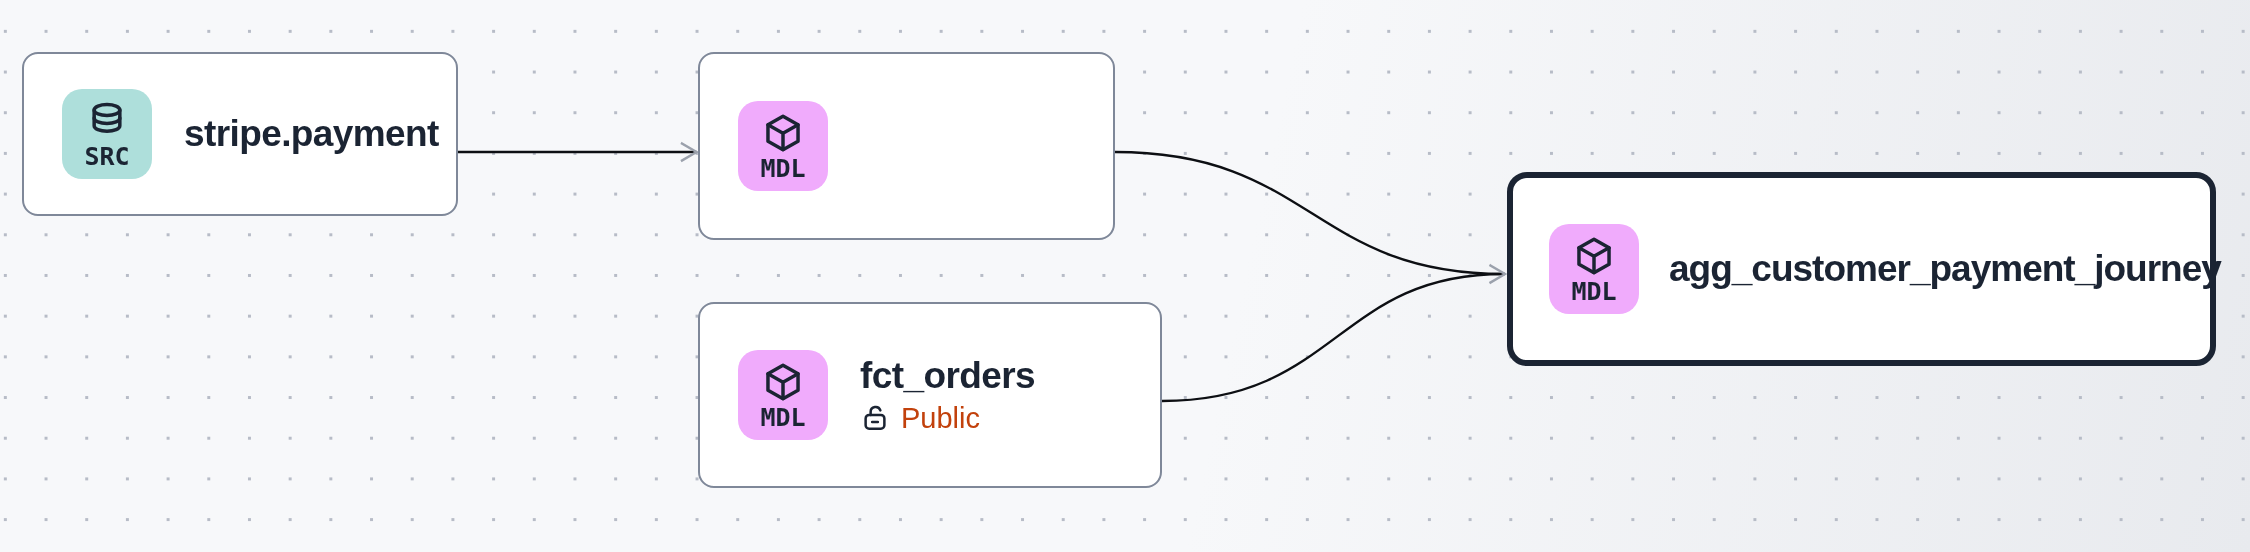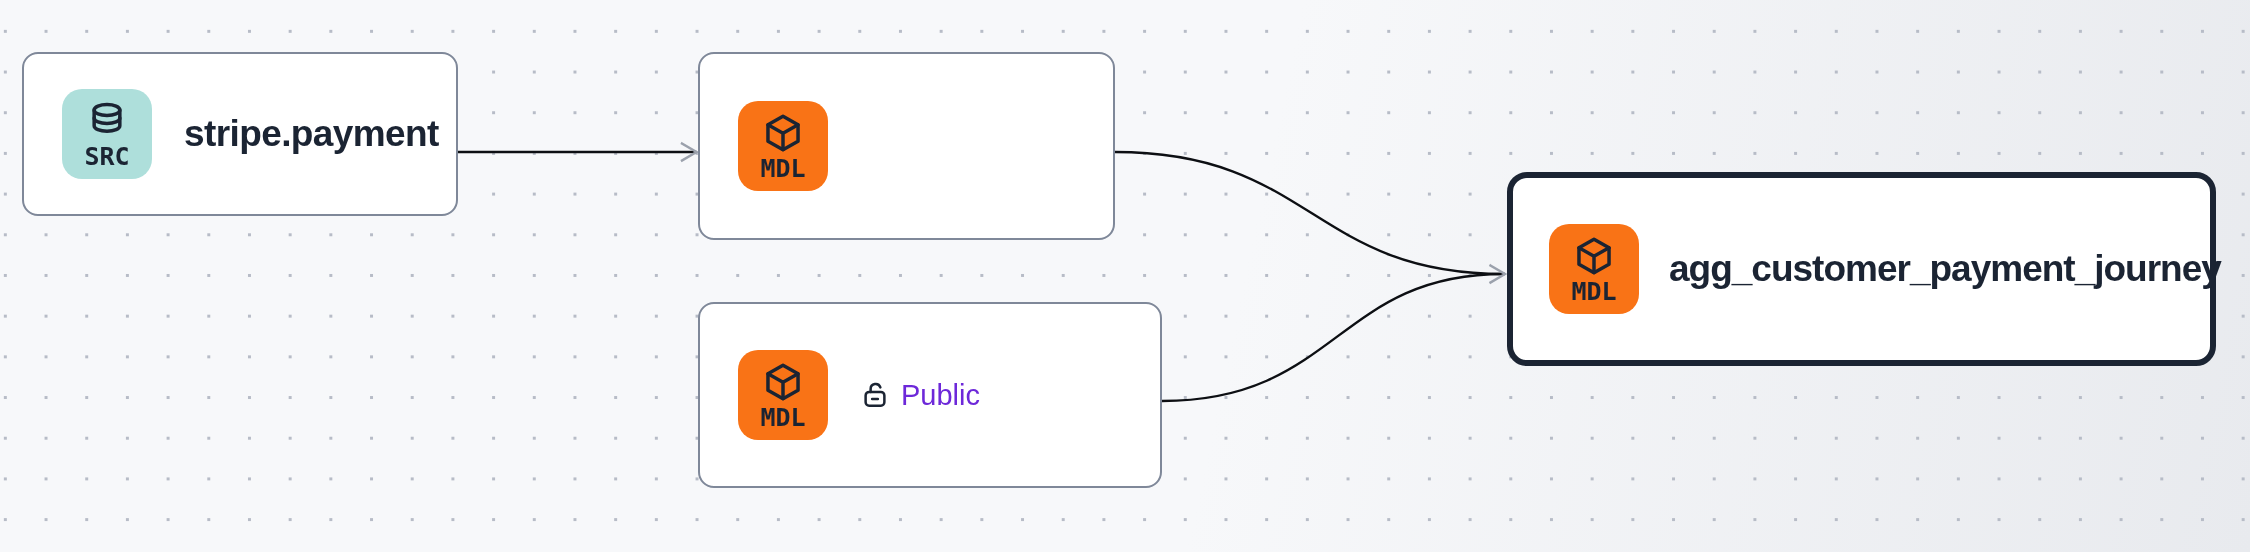--- a/index.html
+++ b/index.html
@@ -67,21 +67,21 @@
     flex: none;
     width: 90px; height: 90px;
     border-radius: 20px;
     display: flex;
     flex-direction: column;
     align-items: center;
     justify-content: center;
     gap: 1px;
   }
   .badge.src { background: #aedfdb; }
-  .badge.mdl { background: #f97316; }
+  .badge.mdl { background: #f0abfc; }
   .badge svg { display: block; }
   .badge-label {
     font-family: "DejaVu Sans Mono", monospace;
     font-weight: 700;
     font-size: 25px;
     line-height: 1;
     color: #1b2433;
     letter-spacing: 0;
   }
 
@@ -105,21 +105,21 @@
   .visibility-row {
     display: flex;
     align-items: center;
     gap: 11px;
   }
   .visibility-row svg { display: block; flex: none; }
   .visibility-label {
     font-weight: 400;
     font-size: 29px;
     line-height: 1;
-    color: #6d28d9;
+    color: #c2410c;
     white-space: nowrap;
   }
 </style>
 </head>
 <body>
 
 <div class="canvas">
 
   <svg class="edges-layer" viewBox="0 0 2250 552" aria-hidden="true">
     <path class="edge" d="M458 152 L 696 152"></path>
@@ -155,20 +155,21 @@
 
   <div class="node node-fct-orders">
     <div class="badge mdl">
       <svg width="44" height="44" viewBox="0 0 24 24" fill="none" stroke="#1b2433" stroke-width="1.9" stroke-linecap="round" stroke-linejoin="round">
         <path d="M12 2.9l8.2 4.6v9l-8.2 4.6-8.2-4.6v-9z"></path>
         <path d="M12 12.1l8.2-4.6M12 12.1L3.8 7.5M12 12.1V21"></path>
       </svg>
       <span class="badge-label">MDL</span>
     </div>
     <div class="node-text">
+      <span class="node-title">fct_orders</span>
       <span class="visibility-row">
         <svg width="30" height="30" viewBox="0 0 24 24" fill="none" stroke="#1b2433" stroke-width="2" stroke-linecap="round" stroke-linejoin="round">
           <rect x="4.5" y="9.5" width="15" height="11" rx="2.8"></rect>
           <path d="M8.5 9.5V7.2a4 4 0 0 1 7.8-1.3"></path>
           <line x1="9.7" y1="15.2" x2="14.3" y2="15.2"></line>
         </svg>
         <span class="visibility-label">Public</span>
       </span>
     </div>
   </div>

